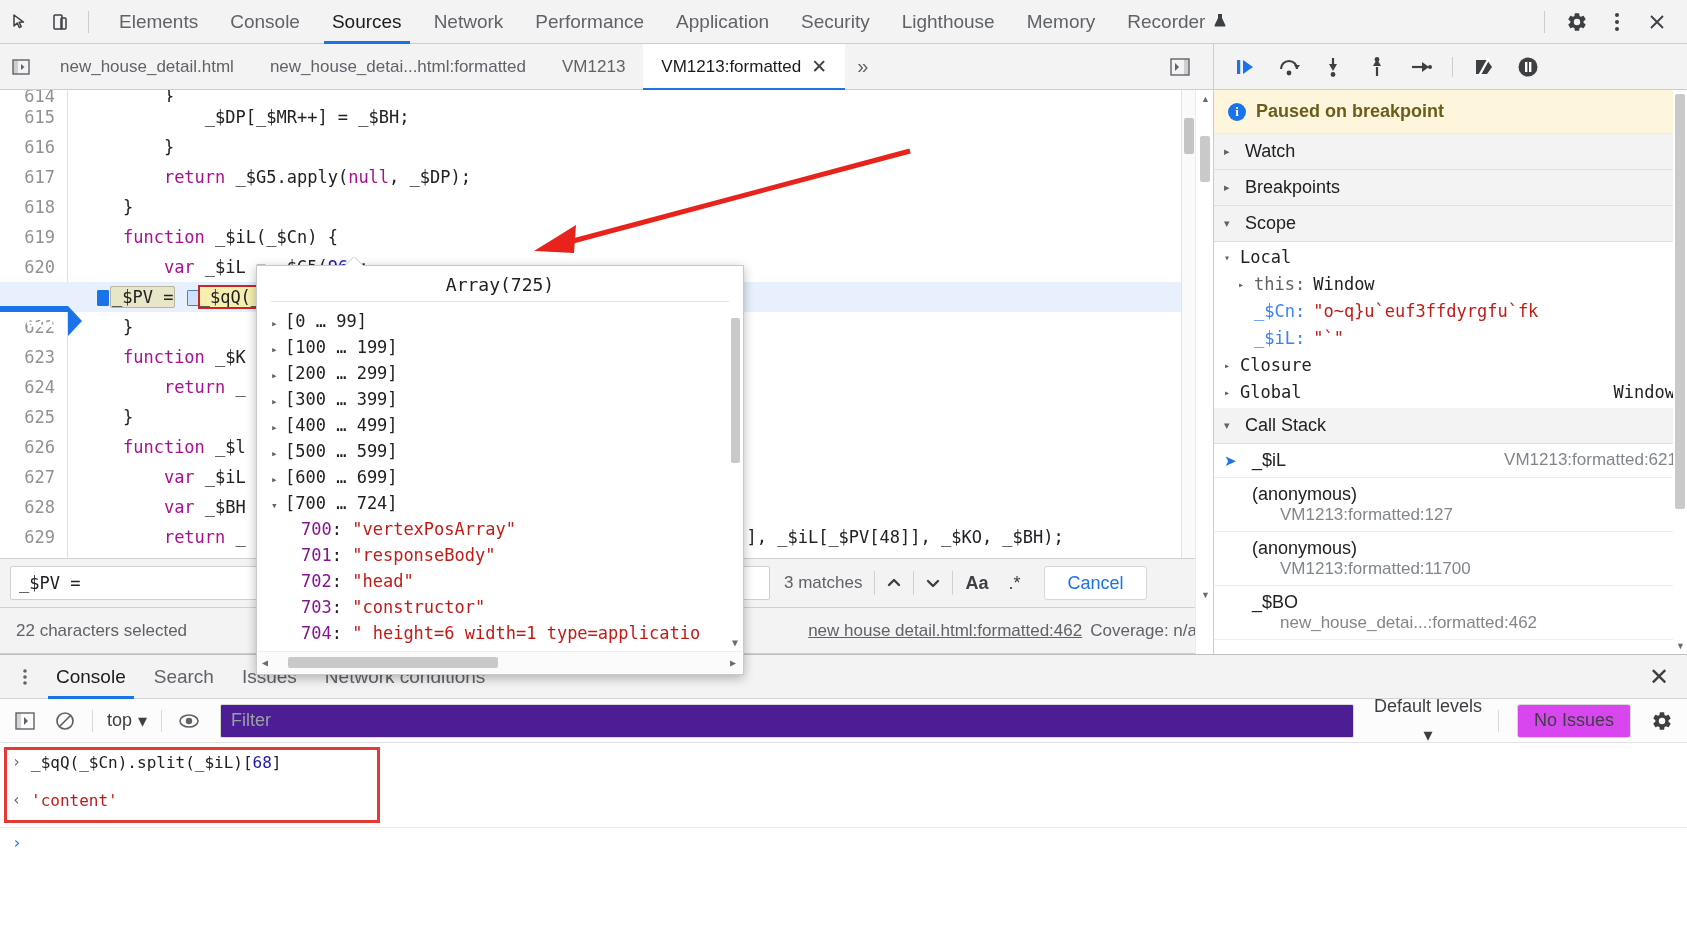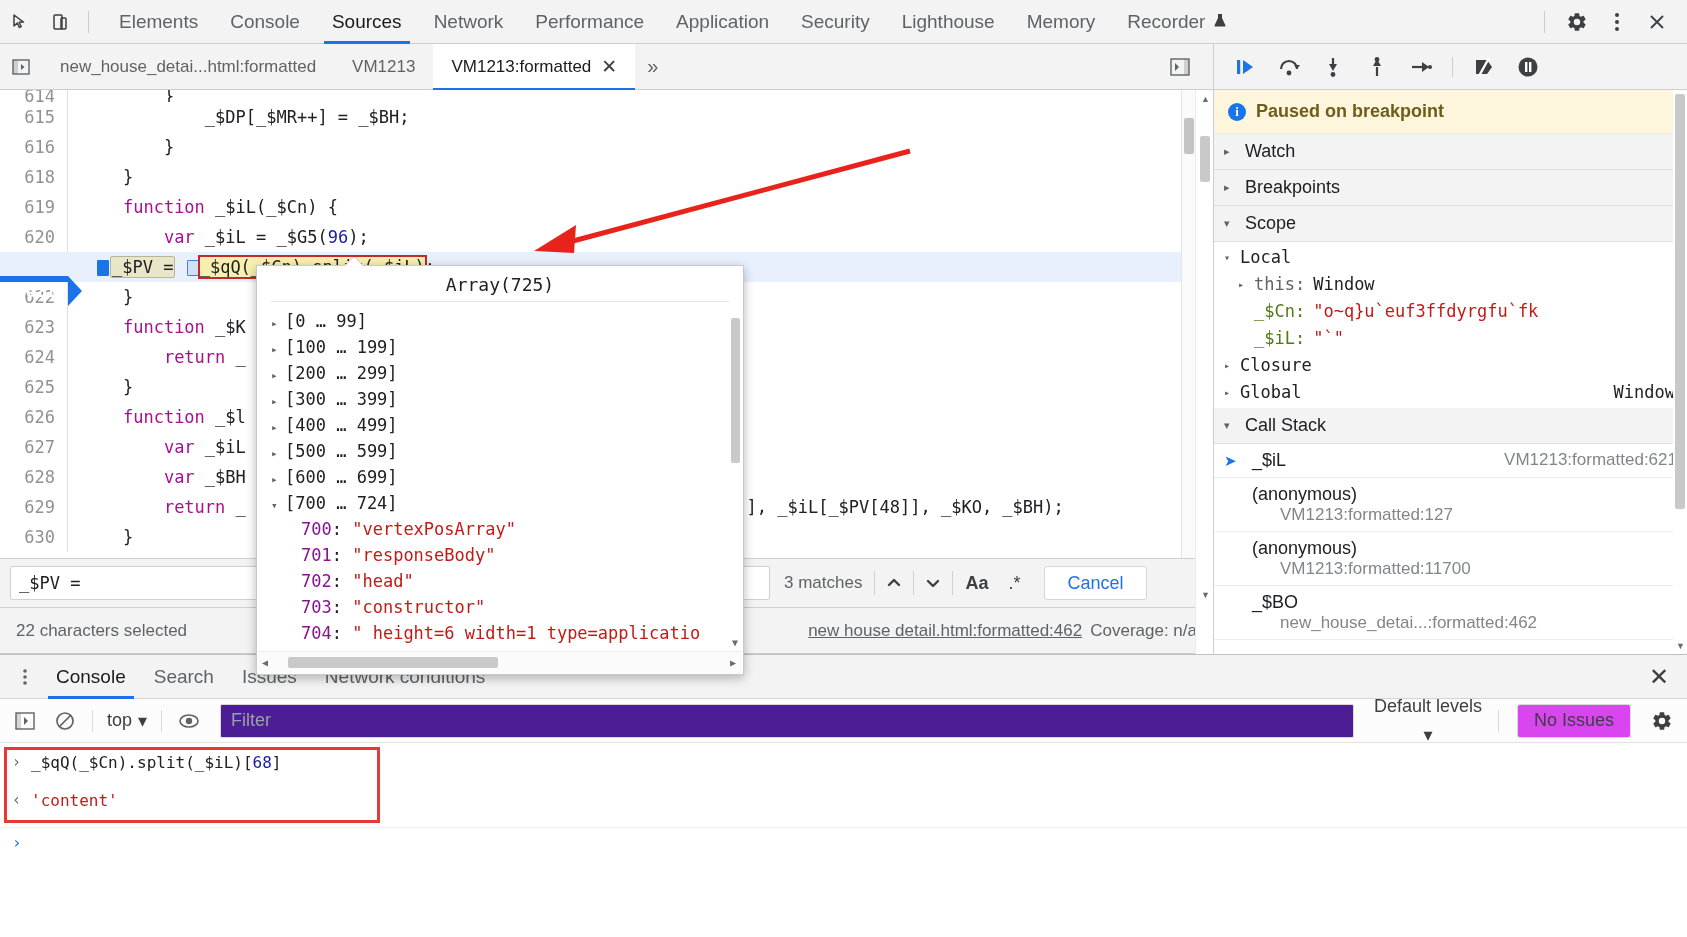--- a/index.html
+++ b/index.html
@@ -223,21 +223,21 @@
   }
   .pane-header {
     display:flex; align-items:center; gap:8px; height:36px; padding:0 10px;
     background:#f3f3f3; border-bottom:1px solid #e0e0e0;
     font-size: 18px; color:#202124; cursor:pointer;
   }
   .pane-tri { font-size: 11px; color:#5f6368; width: 13px; }
   .scope-list { font-family:"DejaVu Sans Mono", monospace; font-size: 17px; padding: 2px 0; }
   .scope-row { height: 27px; line-height: 27px; white-space:nowrap; display:flex; align-items:center; padding-left: 10px;}
   .scope-row .tri2 { width: 16px; font-size: 10px; color:#5f6368; }
-  .sc-name { color: #4d7c0f; }
+  .sc-name { color: #3b82f6; }
   .sc-name.neutral { color:#5f6368; }
   .sc-val { color:#202124; }
   .sc-val.str { color:#c41a16; }
   .sc-right { margin-left:auto; padding-right: 12px; color:#202124; }
   .callstack-row {
     display:flex; align-items:flex-start; gap:10px;
     padding: 6px 10px; border-bottom:1px solid #ededed;
     font-size: 18px; cursor:pointer; min-height: 34px;
   }
   .cs-arrow { color:#1a73e8; font-size: 15px; width: 18px; padding-top: 2px;}
@@ -401,20 +401,23 @@
 
   <div class="file-tabbar">
     <div class="filetab-icon">
       <svg width="20" height="18" viewBox="0 0 20 18">
           <rect x="2" y="2" width="16" height="14" fill="none" stroke="#5f6368" stroke-width="1.4"></rect>
           <rect x="2" y="2" width="5" height="14" fill="#5f6368" opacity="0.25"></rect>
           <path d="M10 6 L13.5 9 L10 12 Z" fill="#5f6368"></path>
         </svg>
     </div>
     <div class="file-tab">
+        <span>new_house_detail.html</span>
+      </div>
+    <div class="file-tab">
         <span>new_house_detai...html:formatted</span>
       </div>
     <div class="file-tab">
         <span>VM1213</span>
       </div>
     <div class="file-tab active">
       <span>VM1213:formatted</span>
       <span class="tab-close">✕</span>
     </div>
     <div class="more-tabs">»</div>
@@ -490,20 +493,24 @@
     <div class="code-row">
       <div class="lineno">615</div>
       <div class="codetext plain">            _$DP[_$MR++] = _$BH;</div>
     </div>
 
     <div class="code-row">
       <div class="lineno">616</div>
       <div class="codetext plain">        }</div>
     </div>
 
+    <div class="code-row">
+      <div class="lineno">617</div>
+      <div class="codetext"><span class="plain">        </span><span class="kw">return</span><span class="plain"> _$G5.apply(</span><span class="kw">null</span><span class="plain">, _$DP);</span></div>
+    </div>
 
     <div class="code-row">
       <div class="lineno">618</div>
       <div class="codetext plain">    }</div>
     </div>
 
     <div class="code-row">
       <div class="lineno">619</div>
       <div class="codetext"><span class="plain">    </span><span class="kw">function</span><span class="plain"> _$iL(_$Cn) {</span></div>
     </div>

